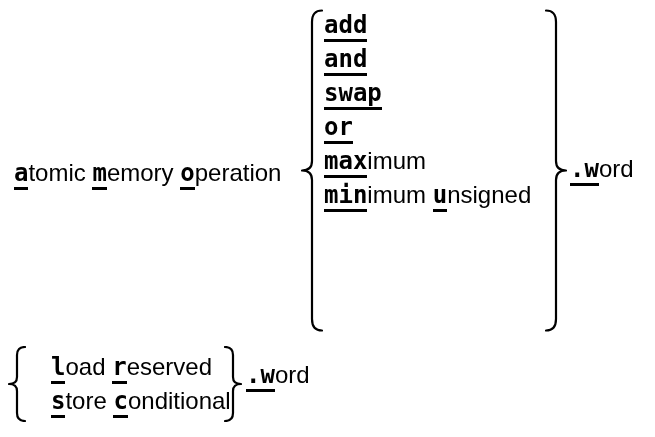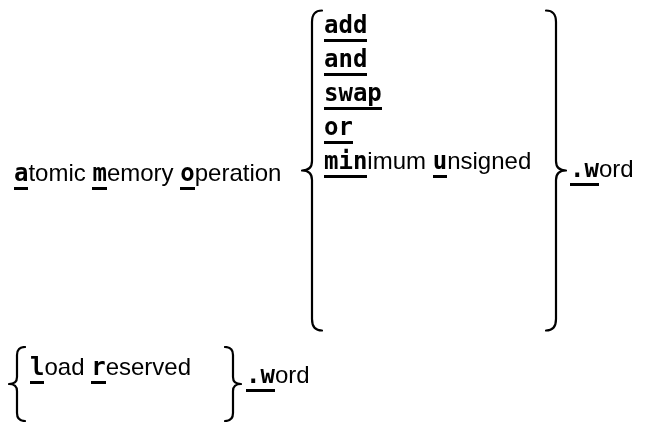--- a/index.html
+++ b/index.html
@@ -28,21 +28,21 @@
     display: inline-block;
     line-height: 1;
     padding-bottom: 2px;
     border-bottom: 3px solid #000000;
   }
   .phrase      { left: 14px;  top: 159px; line-height: 28px; }
   .amo-list    { position: absolute; left: 324px; top: 8px;  font-size: 24px; }
   .amo-list .row  { line-height: 34px; white-space: pre; }
   .amo-suffix  { left: 570px; top: 155px; line-height: 28px; }
   .lrsc-list   { position: absolute; left: 30px;  top: 350px; font-size: 24px; }
-  .lrsc-list .row { line-height: 33px; white-space: pre; }
+  .lrsc-list .row { line-height: 33px; white-space: pre; margin-left: 21px; }
   .lrsc-suffix { left: 246px; top: 361px; line-height: 28px; }
   .brace {
     position: absolute;
     stroke: #000000;
     stroke-width: 2.2;
     fill: none;
     stroke-linecap: round;
     stroke-linejoin: round;
   }
   .brace-big-left   { left: 301px; top: 9px; }
@@ -62,31 +62,33 @@
   </svg>
   <svg class="brace brace-big-right" width="22" height="323" viewBox="0 0 22 323">
     <path d="M 1 1.5 Q 11 1.5 11 13 L 11 152 Q 11 161.5 21 161.5 Q 11 161.5 11 171 L 11 310 Q 11 321.5 1 321.5"></path>
   </svg>
 
   <div class="amo-list">
     <div class="row"><span class="seg-k">add</span></div>
     <div class="row"><span class="seg-k">and</span></div>
     <div class="row"><span class="seg-k">swap</span></div>
     <div class="row"><span class="seg-k">or</span></div>
+    <div class="row"><span class="seg-k">max</span><span class="seg-r">imum</span></div>
     <div class="row"><span class="seg-k">min</span><span class="seg-r">imum </span><span class="seg-k">u</span><span class="seg-r">nsigned</span></div>
   </div>
 
   <div class="textline amo-suffix"><span class="seg-k">.w</span><span class="seg-r">ord</span></div>
 
   <svg class="brace brace-small-left" width="18" height="76" viewBox="0 0 18 76">
     <path d="M 17 1 Q 9 1 9 9 L 9 31 Q 9 38 1 38 Q 9 38 9 45 L 9 67 Q 9 75 17 75"></path>
   </svg>
   <svg class="brace brace-small-right" width="18" height="76" viewBox="0 0 18 76">
     <path d="M 1 1 Q 9 1 9 9 L 9 31 Q 9 38 17 38 Q 9 38 9 45 L 9 67 Q 9 75 1 75"></path>
   </svg>
 
   <div class="lrsc-list">
     <div class="row"><span class="seg-k">l</span><span class="seg-r">oad </span><span class="seg-k">r</span><span class="seg-r">eserved</span></div>
+    <div class="row"><span class="seg-k">s</span><span class="seg-r">tore </span><span class="seg-k">c</span><span class="seg-r">onditional</span></div>
   </div>
 
   <div class="textline lrsc-suffix"><span class="seg-k">.w</span><span class="seg-r">ord</span></div>
 
 </div>
 
 </body></html>

